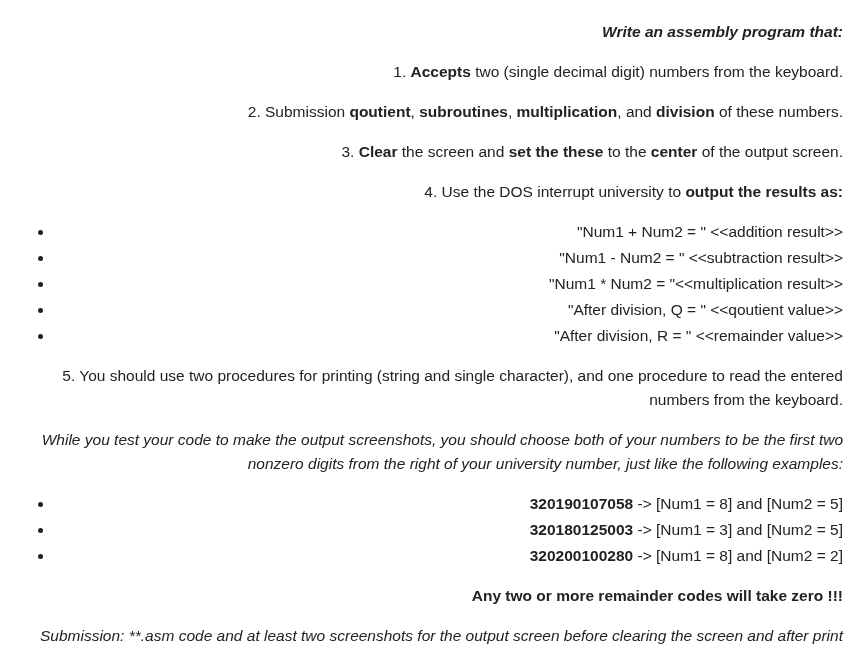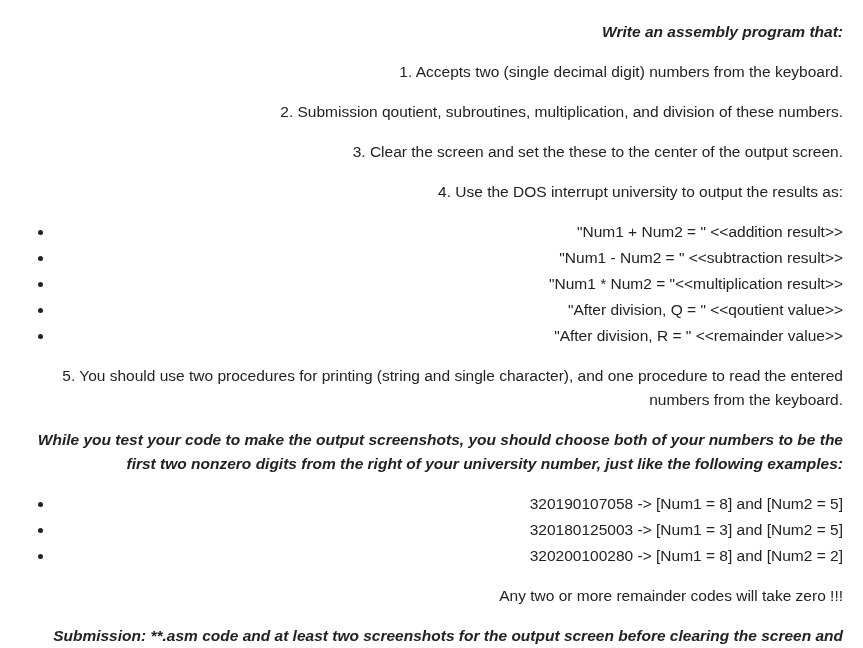--- a/index.html
+++ b/index.html
@@ -12,22 +12,22 @@
     padding: 14px 20px 26px 20px;
     font-size: 15.5px;
     line-height: 1.55;
   }
   .heading {
     font-style: italic;
     font-weight: 700;
     margin: 6px 0 16px 0;
   }
   .para { margin: 0 0 16px 0; }
-  .b { font-weight: 400; }
-  .bi { font-weight: 700; font-style: italic; }
+  .b { font-weight: 700; }
+  .bi { font-weight: 400; font-style: italic; }
   ol {
     list-style: none;
     margin: 0;
     padding: 0;
     counter-reset: olc;
   }
   ol > li {
     counter-increment: olc;
     margin: 0 0 16px 0;
     position: relative;

